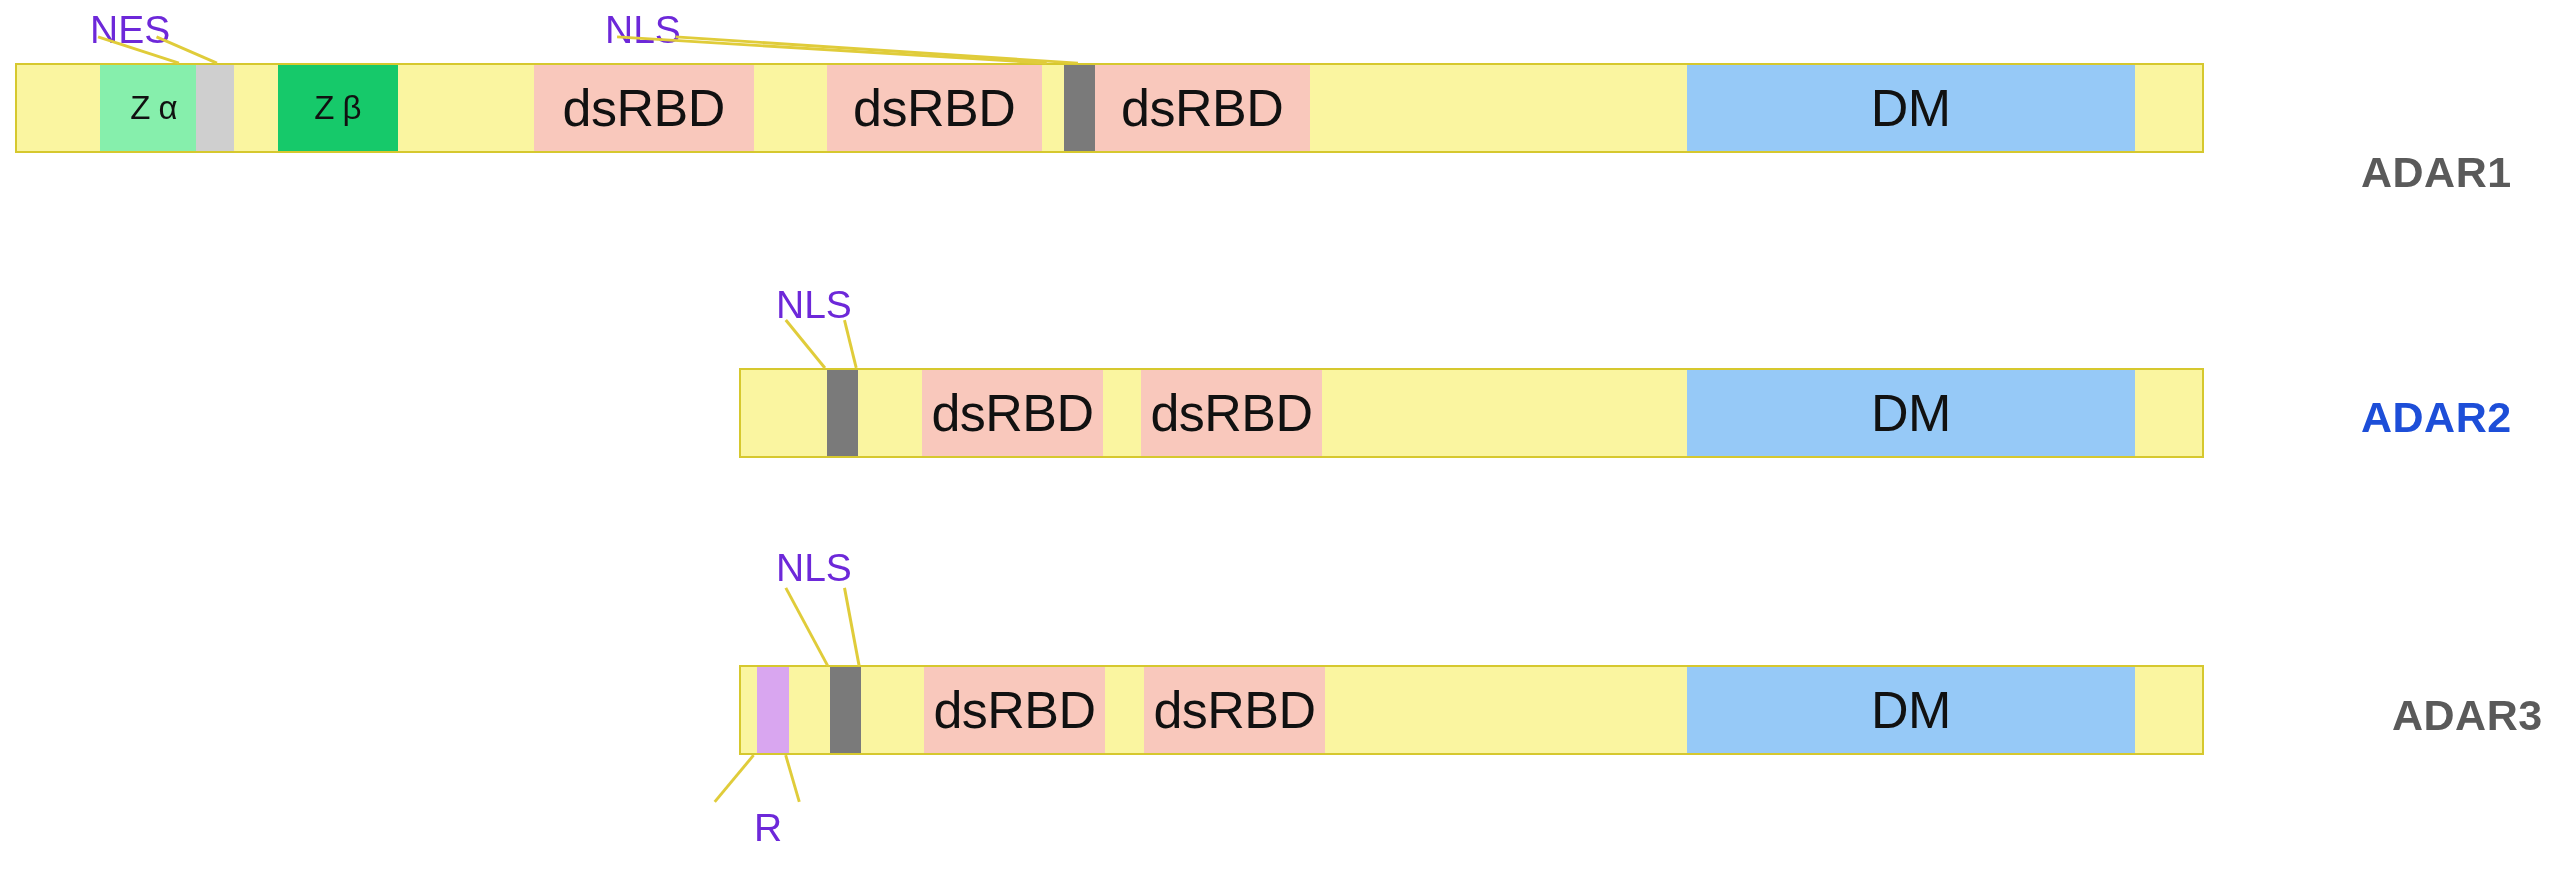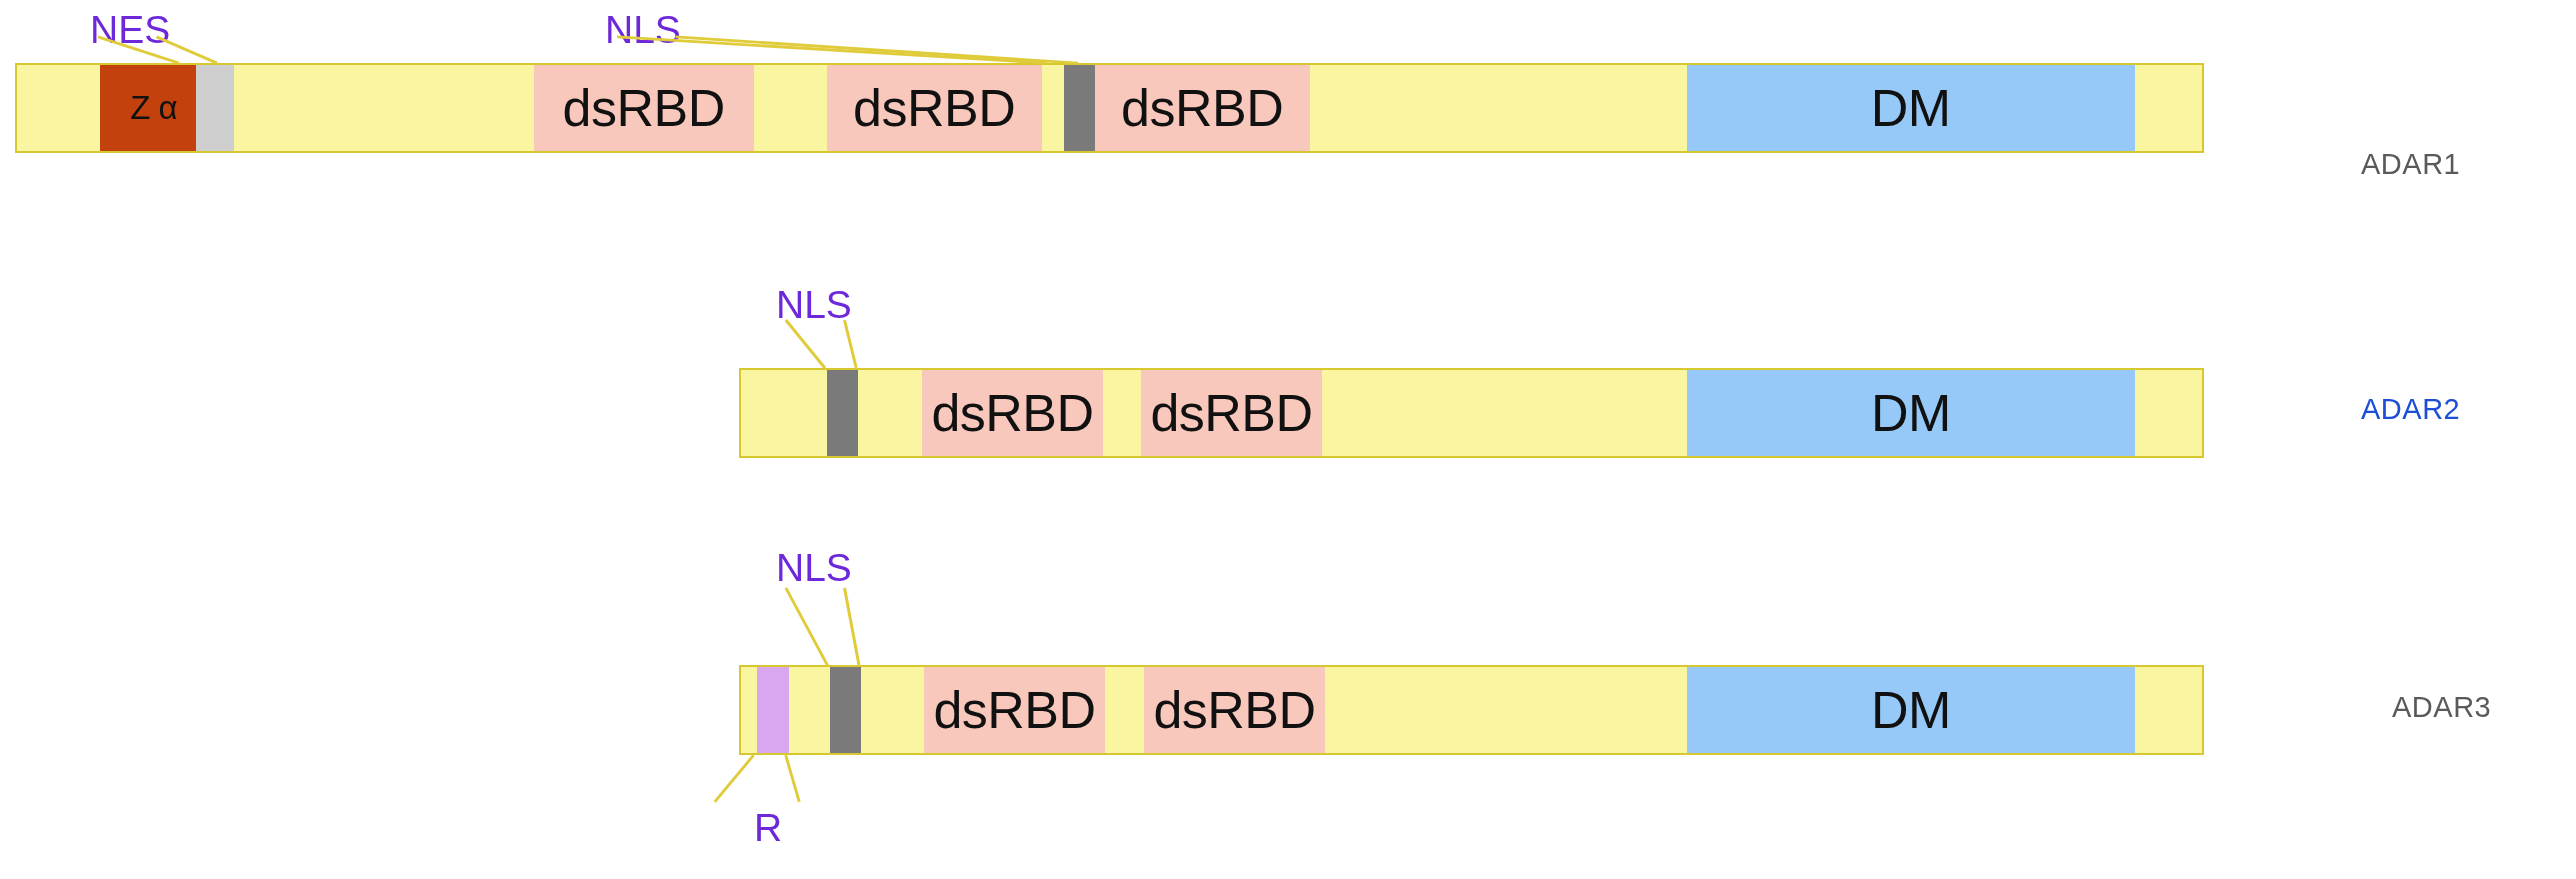--- a/index.html
+++ b/index.html
@@ -63,38 +63,41 @@
   }
   .callout-svg {
     position: absolute;
     overflow: visible;
     pointer-events: none;
   }
 
   
   .protein-name {
     position: absolute;
-    font-size: 29px;
-    font-weight: normal;
+    font-size: 43px;
+    font-weight: bold;
     color: #5a5a5a;
     font-family: "Liberation Sans", sans-serif;
     white-space: nowrap;
     letter-spacing: 0.5px;
   }
 </style>
 </head>
 <body>
 
 <div id="stage">
     <div class="protein-row">
       <div class="bar" style="left: 14.6px; top: 63px; width: 2189px; height: 90px; background: rgb(250, 245, 160); border-color: rgb(214, 200, 46);">
-        <div class="seg" style="left: 83px; width: 108px; background: #c2410c;">
+        <div class="seg" style="left: 83px; width: 108px; background: #86efac;">
           <span class="seg-label small-greek">Z α</span>
         </div>
         <div class="seg" style="left: 179px; width: 38px; background: rgb(207, 207, 207);"></div>
+        <div class="seg" style="left: 261px; width: 120px; background: rgb(22, 201, 106);">
+          <span class="seg-label small-greek">Z β</span>
+        </div>
         <div class="seg" style="left: 517px; width: 220px; background: rgb(249, 200, 188);">
           <span class="seg-label">dsRBD</span>
         </div>
         <div class="seg" style="left: 810px; width: 215px; background: rgb(249, 200, 188);">
           <span class="seg-label">dsRBD</span>
         </div>
         <div class="seg" style="left: 1047px; width: 31px; background: rgb(122, 122, 122);"></div>
         <div class="seg" style="left: 1078px; width: 215px; background: rgb(249, 200, 188);">
           <span class="seg-label">dsRBD</span>
         </div>

